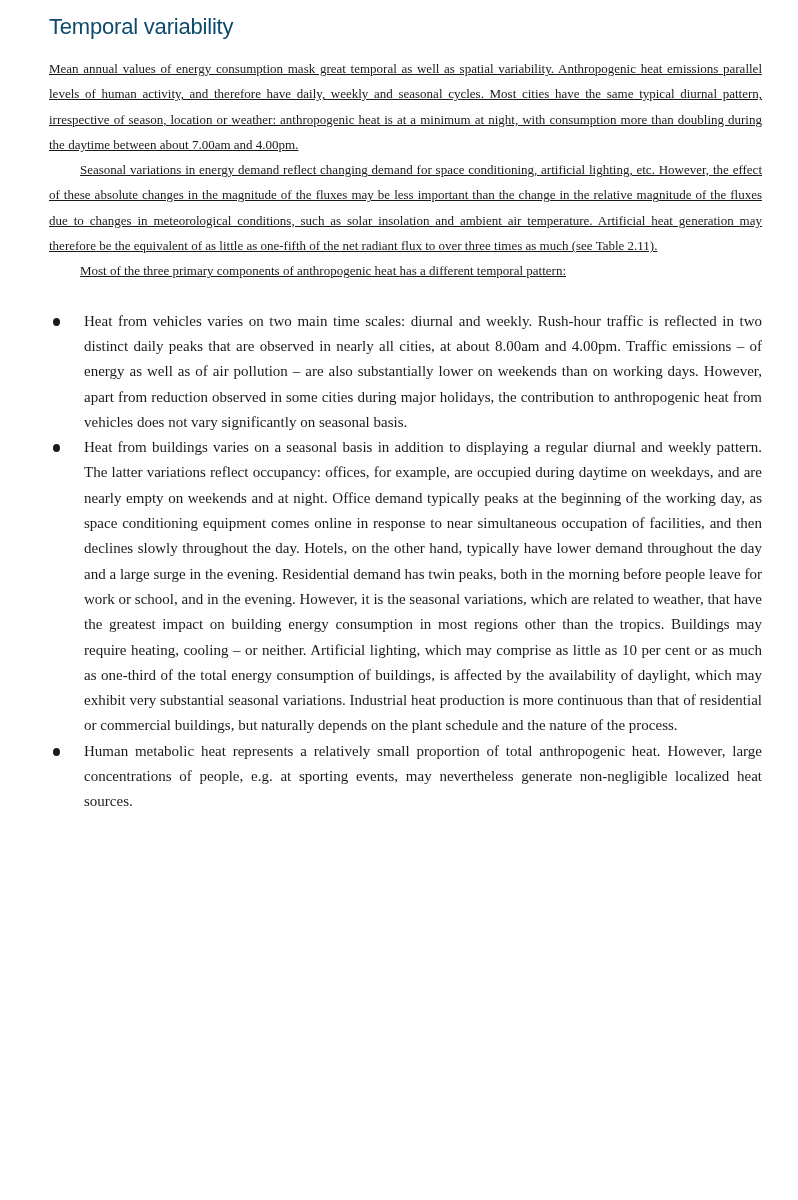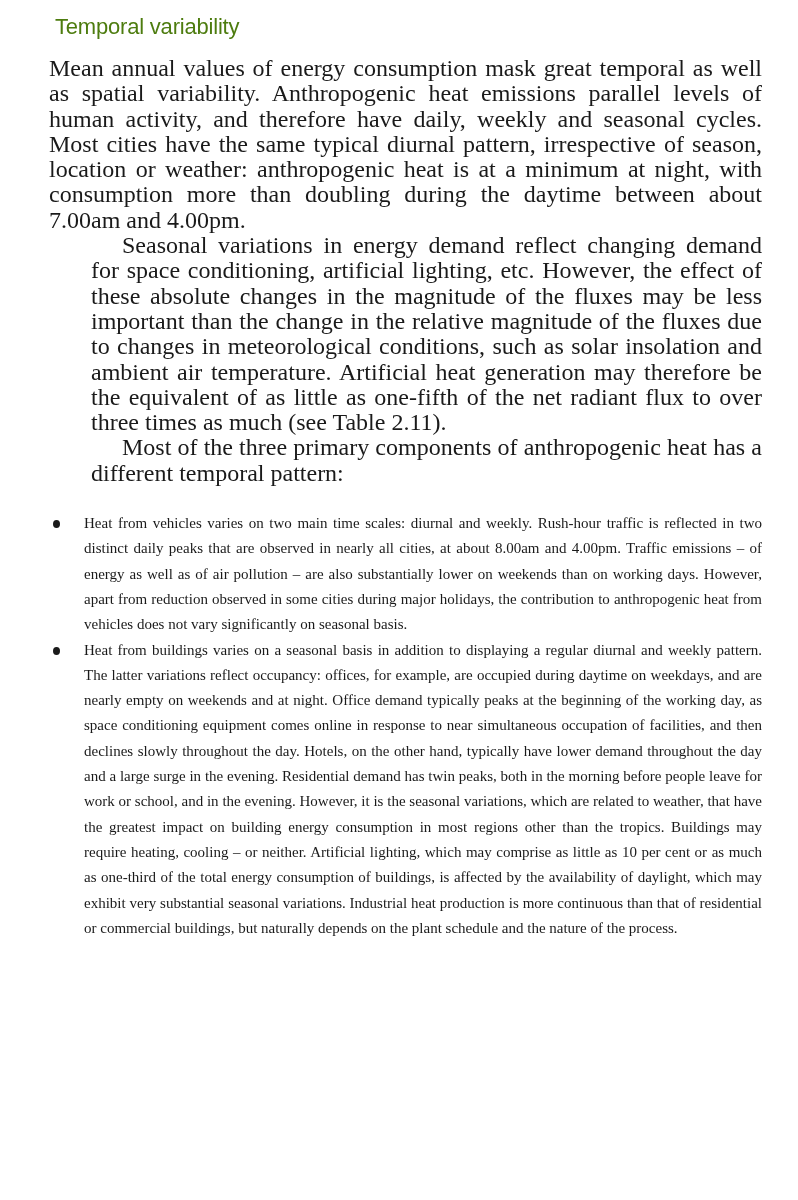--- a/index.html
+++ b/index.html
@@ -17,36 +17,36 @@
     .page {
       position: absolute;
       left: 49px;
       top: 12px;
       width: 713px;
     }
     .heading {
       font-family: "Liberation Sans", sans-serif;
       font-size: 22px;
       font-weight: normal;
-      color: #4d7c0f;
-      margin: 0 0 14px 6px;
+      color: #0c4a6e;
+      margin: 0 0 14px 0;
       line-height: 30px;
       letter-spacing: -0.2px;
     }
     .para {
       font-family: "Liberation Serif", serif;
-      font-size: 24px;
+      font-size: 13px;
       line-height: 25.3px;
       text-align: justify;
       margin: 0;
       color: #1a1a1a;
+      text-decoration: underline;
     }
     .para.indent {
       text-indent: 31px;
-      margin-left: 42px;
     }
     .bullet-list {
       list-style: none;
       margin: 25px 0 0 0;
       padding: 0;
     }
     .bullet-item {
       position: relative;
       padding-left: 35px;
       margin: 0;
@@ -81,14 +81,18 @@
 
   <ul class="bullet-list">
     <li class="bullet-item">
       <span class="bullet-dot"></span>
       <span class="bullet-text">Heat from vehicles varies on two main time scales: diurnal and weekly. Rush-hour traffic is reflected in two distinct daily peaks that are observed in nearly all cities, at about 8.00am and 4.00pm. Traffic emissions – of energy as well as of air pollution – are also substantially lower on weekends than on working days. However, apart from reduction observed in some cities during major holidays, the contribution to anthropogenic heat from vehicles does not vary significantly on seasonal basis.</span>
     </li>
     <li class="bullet-item">
       <span class="bullet-dot"></span>
       <span class="bullet-text">Heat from buildings varies on a seasonal basis in addition to displaying a regular diurnal and weekly pattern. The latter variations reflect occupancy: offices, for example, are occupied during daytime on weekdays, and are nearly empty on weekends and at night. Office demand typically peaks at the beginning of the working day, as space conditioning equipment comes online in response to near simultaneous occupation of facilities, and then declines slowly throughout the day. Hotels, on the other hand, typically have lower demand throughout the day and a large surge in the evening. Residential demand has twin peaks, both in the morning before people leave for work or school, and in the evening. However, it is the seasonal variations, which are related to weather, that have the greatest impact on building energy consumption in most regions other than the tropics. Buildings may require heating, cooling – or neither. Artificial lighting, which may comprise as little as 10 per cent or as much as one-third of the total energy consumption of buildings, is affected by the availability of daylight, which may exhibit very substantial seasonal variations. Industrial heat production is more continuous than that of residential or commercial buildings, but naturally depends on the plant schedule and the nature of the process.</span>
     </li>
+    <li class="bullet-item">
+      <span class="bullet-dot"></span>
+      <span class="bullet-text">Human metabolic heat represents a relatively small proportion of total anthropogenic heat. However, large concentrations of people, e.g. at sporting events, may nevertheless generate non-negligible localized heat sources.</span>
+    </li>
   </ul>
 </div>
 
 </body></html>

